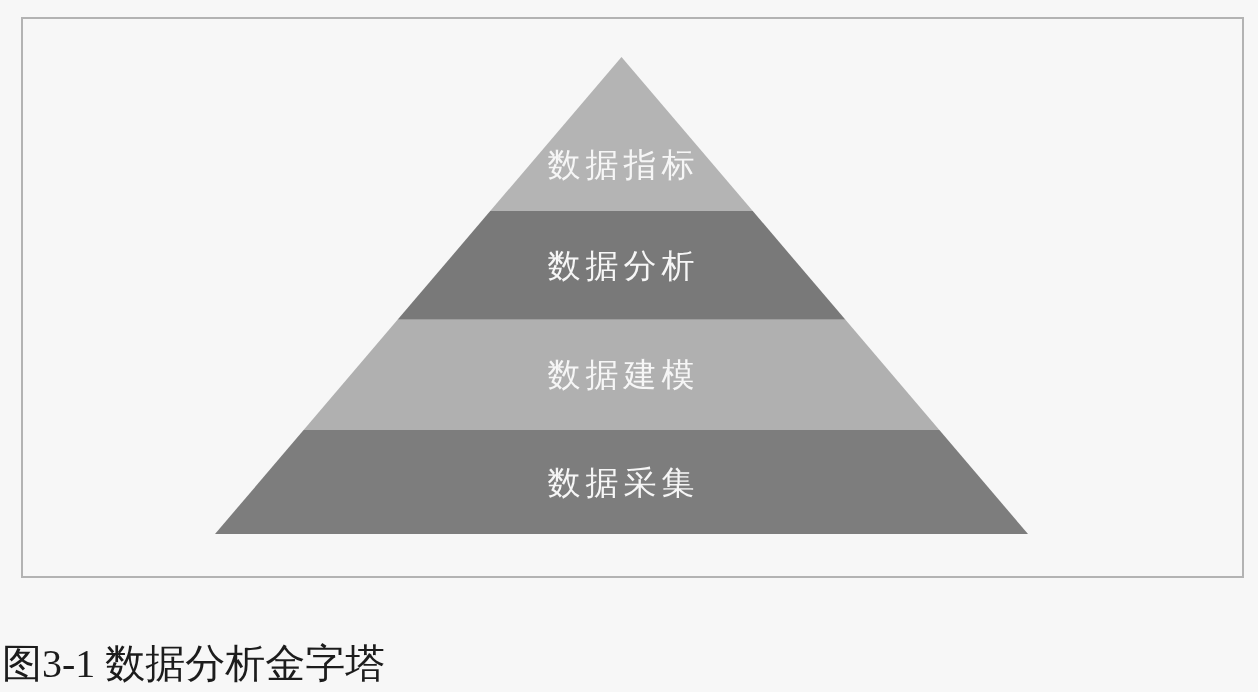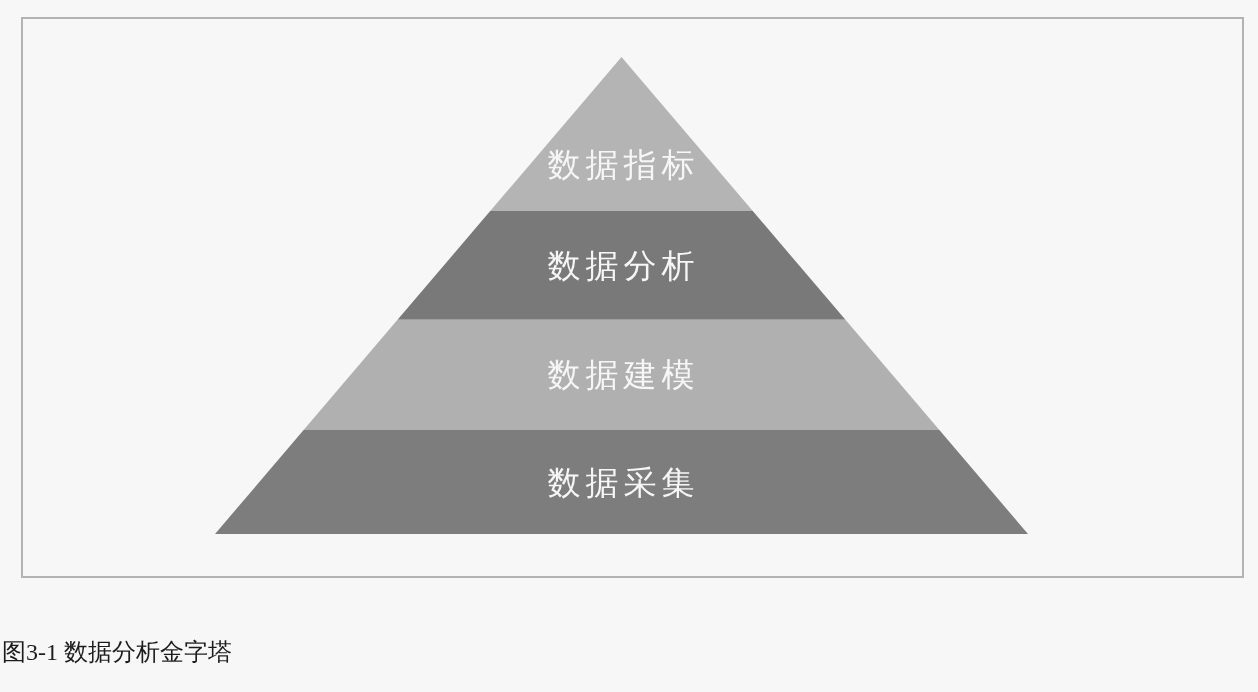--- a/index.html
+++ b/index.html
@@ -33,21 +33,21 @@
     font-family: "Liberation Sans", "DejaVu Sans", sans-serif;
     font-size: 33px;
     letter-spacing: 5px;
     font-weight: 400;
   }
   .figure-caption {
     position: absolute;
     left: 2px;
     top: 636px;
     font-family: "Liberation Serif", "DejaVu Serif", serif;
-    font-size: 24px;
+    font-size: 40px;
     color: #1c1c1c;
     white-space: nowrap;
   }
 </style>
 </head>
 <body>
 
 <div class="figure-frame"></div>
 
 <svg id="pyramid-svg" viewBox="0 0 1258 692" xmlns="http://www.w3.org/2000/svg">

